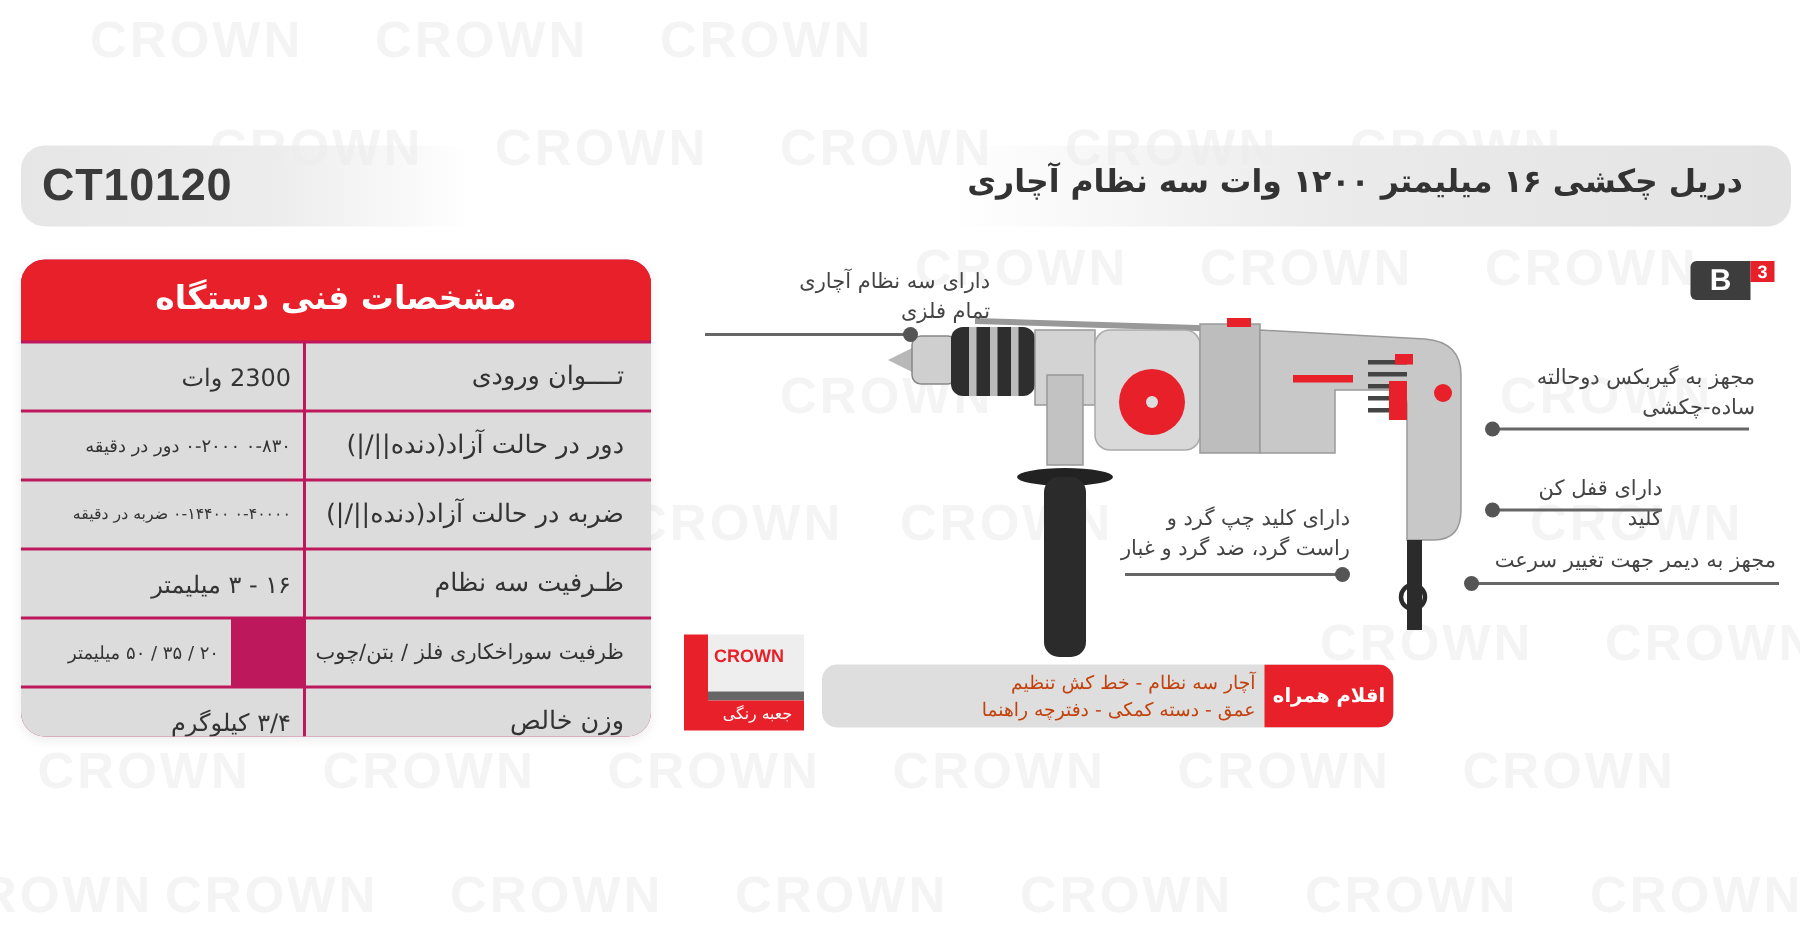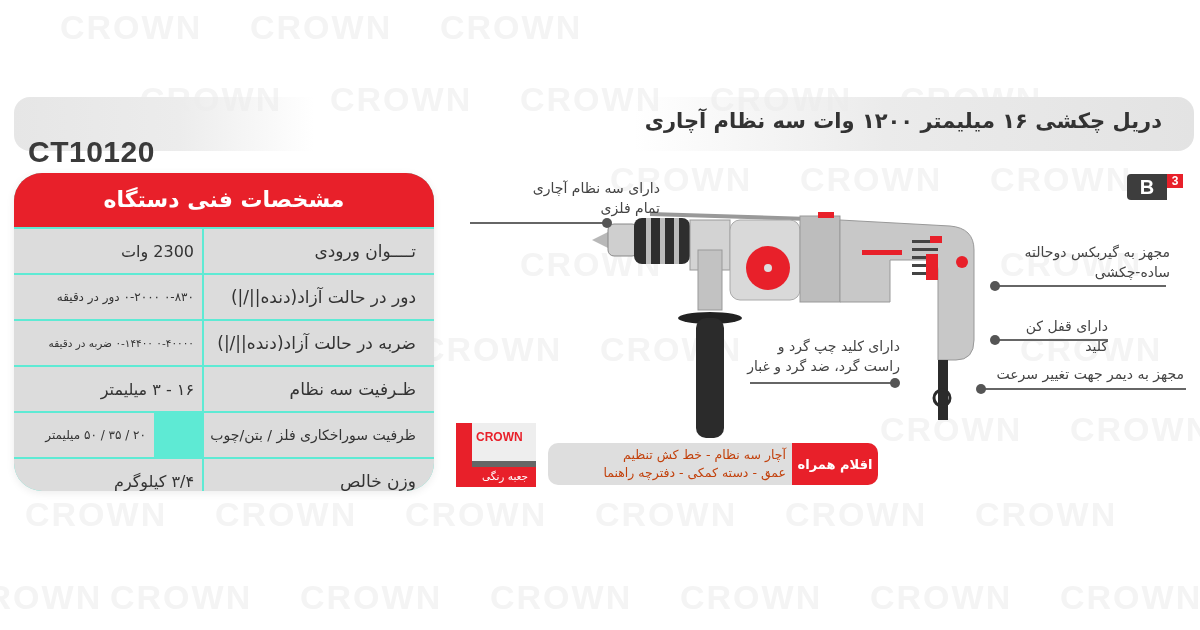--- a/index.html
+++ b/index.html
@@ -9,31 +9,31 @@
   
   .wm-layer { position: absolute; inset: 0; pointer-events: none; overflow: hidden; }
   .wm { position: absolute; font-family: "Liberation Sans", sans-serif; font-weight: 900;
         font-size: 34px; letter-spacing: 2px; color: #f4f4f4; white-space: nowrap; }
 
   
   .model-bar { position: absolute; left: 14px; top: 97px; width: 300px; height: 54px;
     border-radius: 16px 0 0 16px;
     background: linear-gradient(90deg, #e6e6e6 0%, #ececec 55%, rgba(255,255,255,0) 100%); }
   .model-bar .model { position: absolute; left: 14px; top: 10px; font-family: "Liberation Sans", sans-serif;
-    font-weight: 700; font-size: 30px; color: #3a3a3a; letter-spacing: 0.5px; margin-top: 28px; }
+    font-weight: 700; font-size: 30px; color: #3a3a3a; letter-spacing: 0.5px; }
 
   .title-bar { position: absolute; right: 6px; top: 97px; width: 560px; height: 54px;
     border-radius: 0 16px 16px 0;
     background: linear-gradient(270deg, #e3e3e3 0%, #ebebeb 55%, rgba(255,255,255,0) 100%); }
   .title-bar .title { position: absolute; right: 32px; top: 12px; direction: rtl;
     font-weight: 700; font-size: 21px; color: #333; }
 
   
   .spec { position: absolute; left: 14px; top: 173px; width: 420px; height: 318px;
-    border-radius: 28px; overflow: hidden; background: #5eead4;
+    border-radius: 16px; overflow: hidden; background: #be185d;
     box-shadow: 0 2px 8px rgba(0,0,0,0.08); }
   .spec-head { height: 54px; background: #e8202a; color: #fff; text-align: center;
     font-weight: 700; font-size: 22px; line-height: 54px; direction: rtl; }
   .spec-row { display: flex; height: 44px; margin-top: 2px; direction: rtl; }
   .spec-row .lbl { width: 230px; background: #dcdcdc; padding-right: 18px;
     display: flex; align-items: center; font-size: 17px; color: #333; }
   .spec-row .val { flex: 1; background: #dcdcdc; margin-right: 2px; padding-right: 8px;
     display: flex; align-items: center; font-size: 16px; color: #333; white-space: nowrap; }
   .spec-row .lbl.sm { font-size: 14px; margin-left: 48px; }
   .spec-row .val.sm { font-size: 12px; }
@@ -51,21 +51,21 @@
     font-weight: 900; font-size: 20px; text-align: center; line-height: 26px; }
   .b3 .n { position: absolute; left: 40px; top: 0; width: 16px; height: 14px; background: #e8202a;
     color: #fff; font-family: "Liberation Sans", sans-serif; font-weight: 900; font-size: 12px;
     text-align: center; line-height: 14px; }
 
   
   .drill { position: absolute; left: 590px; top: 210px; width: 390px; height: 240px; }
 
   
   .box-icon { position: absolute; left: 455px; top: 421px; width: 82px; height: 68px; }
-  .acc { position: absolute; left: 548px; top: 443px; width: 330px; height: 42px; border-radius: 10px;
+  .acc { position: absolute; left: 548px; top: 443px; width: 381px; height: 42px; border-radius: 10px;
     background: #dedede; overflow: hidden; display: flex; direction: rtl; }
   .acc .tag { width: 86px; background: #e8202a; color: #fff; font-weight: 700; font-size: 13px;
     display: flex; align-items: center; justify-content: center; }
   .acc .items { flex: 1; font-size: 12.5px; color: #c2410c; line-height: 18px; padding: 3px 6px 0 4px; }
 </style>
 </head>
 <body>
 
 <div class="wm-layer">
   <div class="wm" style="left:60px;top:8px">CROWN</div>

